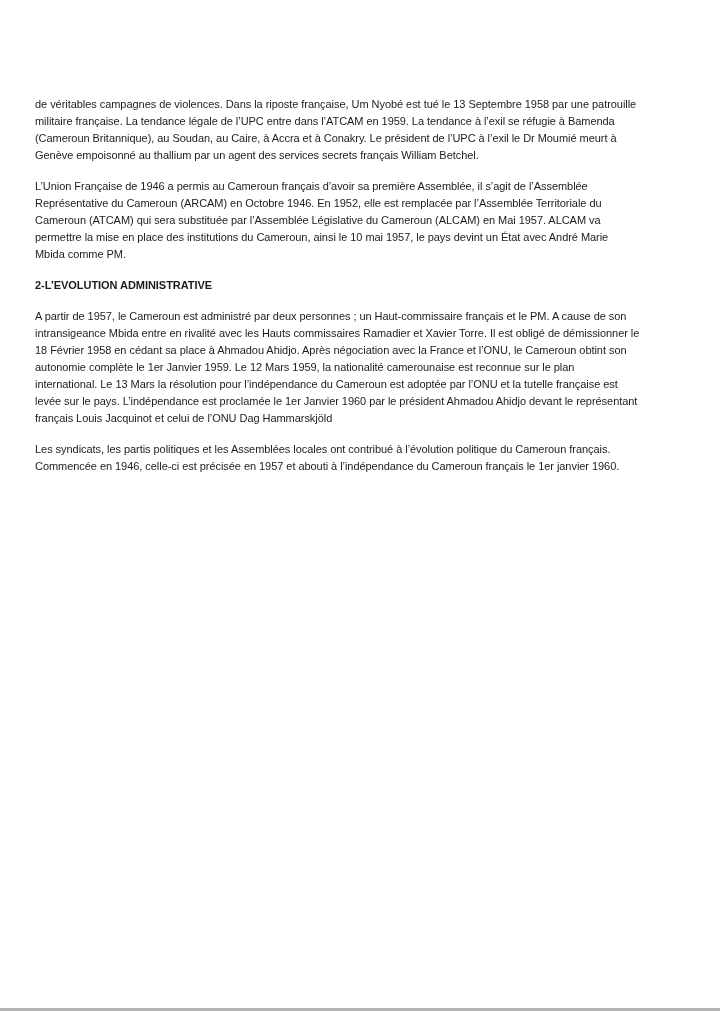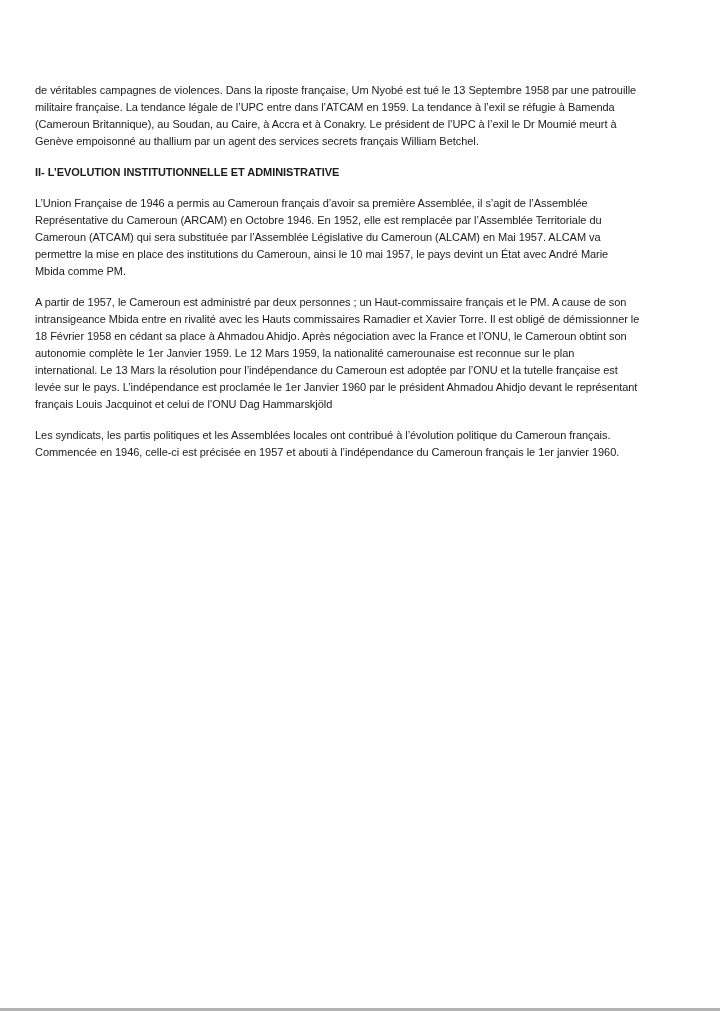--- a/index.html
+++ b/index.html
@@ -10,21 +10,21 @@
     width: 720px;
     height: 1011px;
     background: #ffffff;
     position: relative;
     overflow: hidden;
     font-family: "Liberation Sans", sans-serif;
   }
   .doc {
     position: absolute;
     left: 35px;
-    top: 82px;
+    top: 96px;
     width: 685px;
     color: #1c1c1c;
     font-size: 11px;
     line-height: 17px;
     letter-spacing: -0.05px;
   }
   .block {
     margin: 0 0 14px 0;
     white-space: pre;   
   }
@@ -41,26 +41,26 @@
   }
 </style>
 </head>
 <body>
 
 <div class="doc">
   <div class="block paragraph">de véritables campagnes de violences. Dans la riposte française, Um Nyobé est tué le 13 Septembre 1958 par une patrouille
 militaire française. La tendance légale de l’UPC entre dans l’ATCAM en 1959. La tendance à l’exil se réfugie à Bamenda
 (Cameroun Britannique), au Soudan, au Caire, à Accra et à Conakry. Le président de l’UPC à l’exil le Dr Moumié meurt à
 Genève empoisonné au thallium par un agent des services secrets français William Betchel.</div>
-  <div class="block heading">II- L’EVOLUTION INSTITUTIONNELLE ET ADMINISTRATIVE</div>
   <div class="block paragraph">L’Union Française de 1946 a permis au Cameroun français d’avoir sa première Assemblée, il s’agit de l’Assemblée
 Représentative du Cameroun (ARCAM) en Octobre 1946. En 1952, elle est remplacée par l’Assemblée Territoriale du
 Cameroun (ATCAM) qui sera substituée par l’Assemblée Législative du Cameroun (ALCAM) en Mai 1957. ALCAM va
 permettre la mise en place des institutions du Cameroun, ainsi le 10 mai 1957, le pays devint un État avec André Marie
 Mbida comme PM.</div>
+  <div class="block heading">2-L’EVOLUTION ADMINISTRATIVE</div>
   <div class="block paragraph">A partir de 1957, le Cameroun est administré par deux personnes ; un Haut-commissaire français et le PM. A cause de son
 intransigeance Mbida entre en rivalité avec les Hauts commissaires Ramadier et Xavier Torre. Il est obligé de démissionner le
 18 Février 1958 en cédant sa place à Ahmadou Ahidjo. Après négociation avec la France et l’ONU, le Cameroun obtint son
 autonomie complète le 1er Janvier 1959. Le 12 Mars 1959, la nationalité camerounaise est reconnue sur le plan
 international. Le 13 Mars la résolution pour l’indépendance du Cameroun est adoptée par l’ONU et la tutelle française est
 levée sur le pays. L’indépendance est proclamée le 1er Janvier 1960 par le président Ahmadou Ahidjo devant le représentant
 français Louis Jacquinot et celui de l’ONU Dag Hammarskjöld</div>
   <div class="block paragraph">Les syndicats, les partis politiques et les Assemblées locales ont contribué à l’évolution politique du Cameroun français.
 Commencée en 1946, celle-ci est précisée en 1957 et abouti à l’indépendance du Cameroun français le 1er janvier 1960.</div>
 </div>

